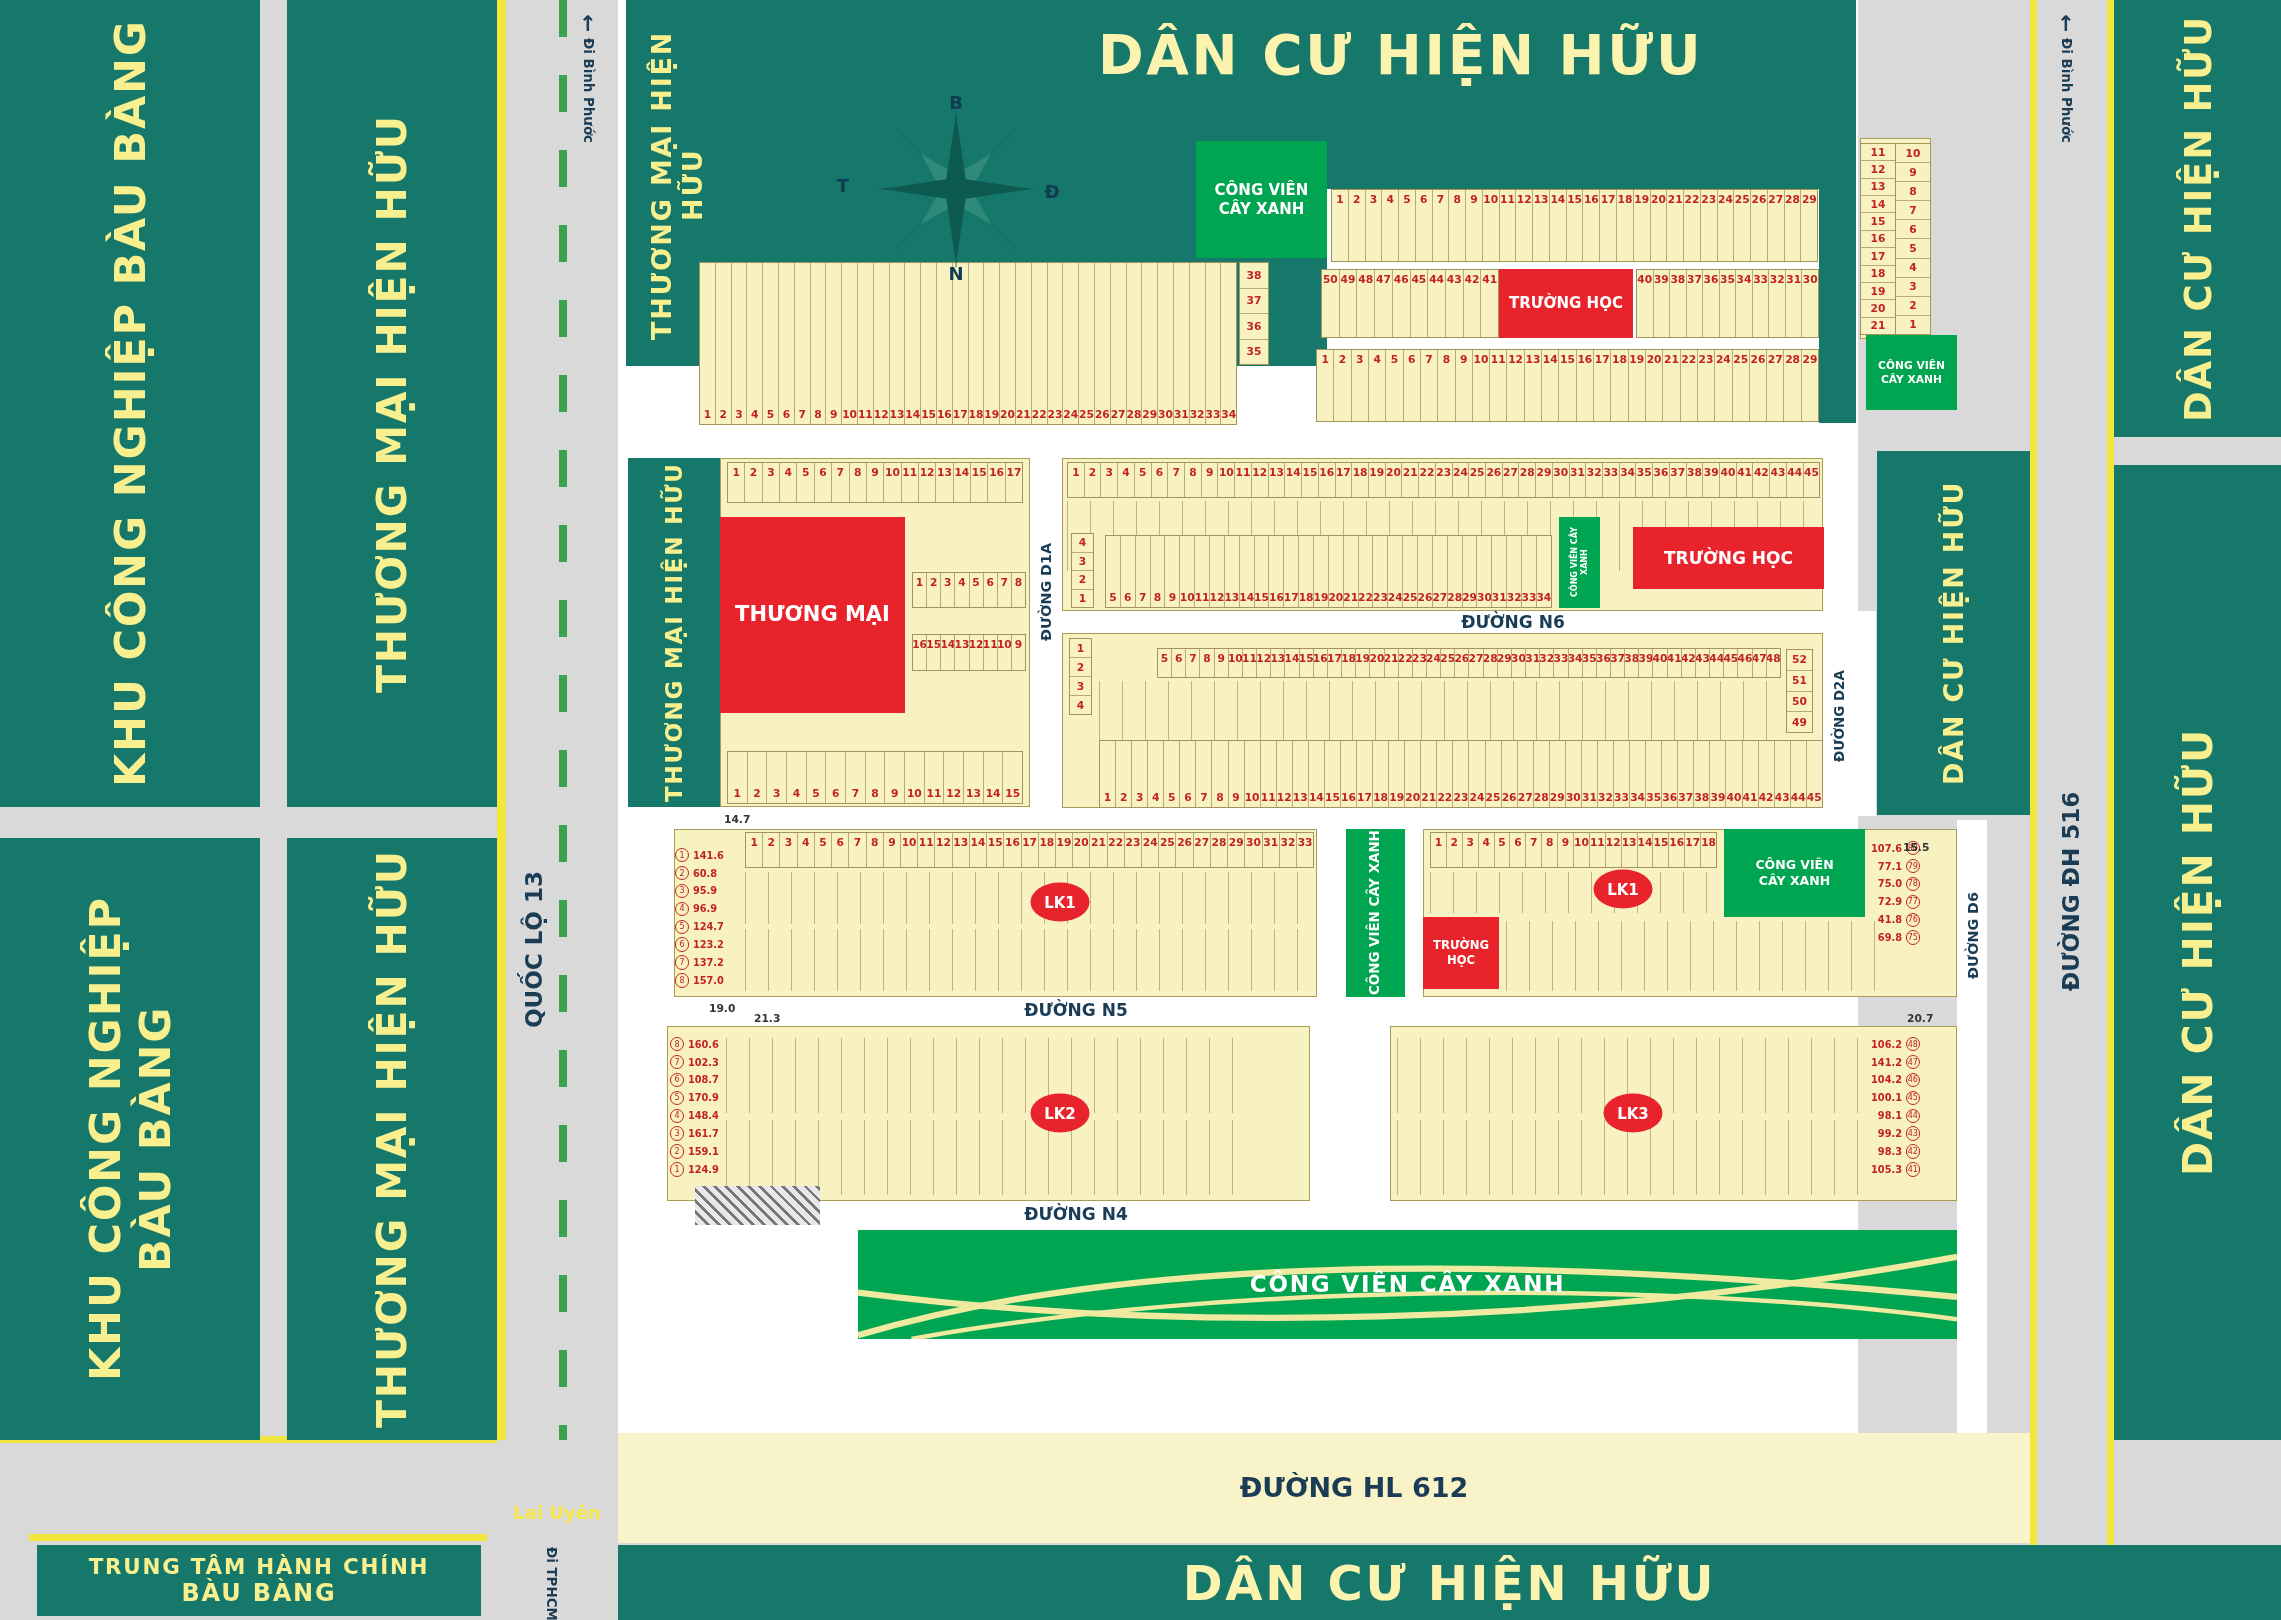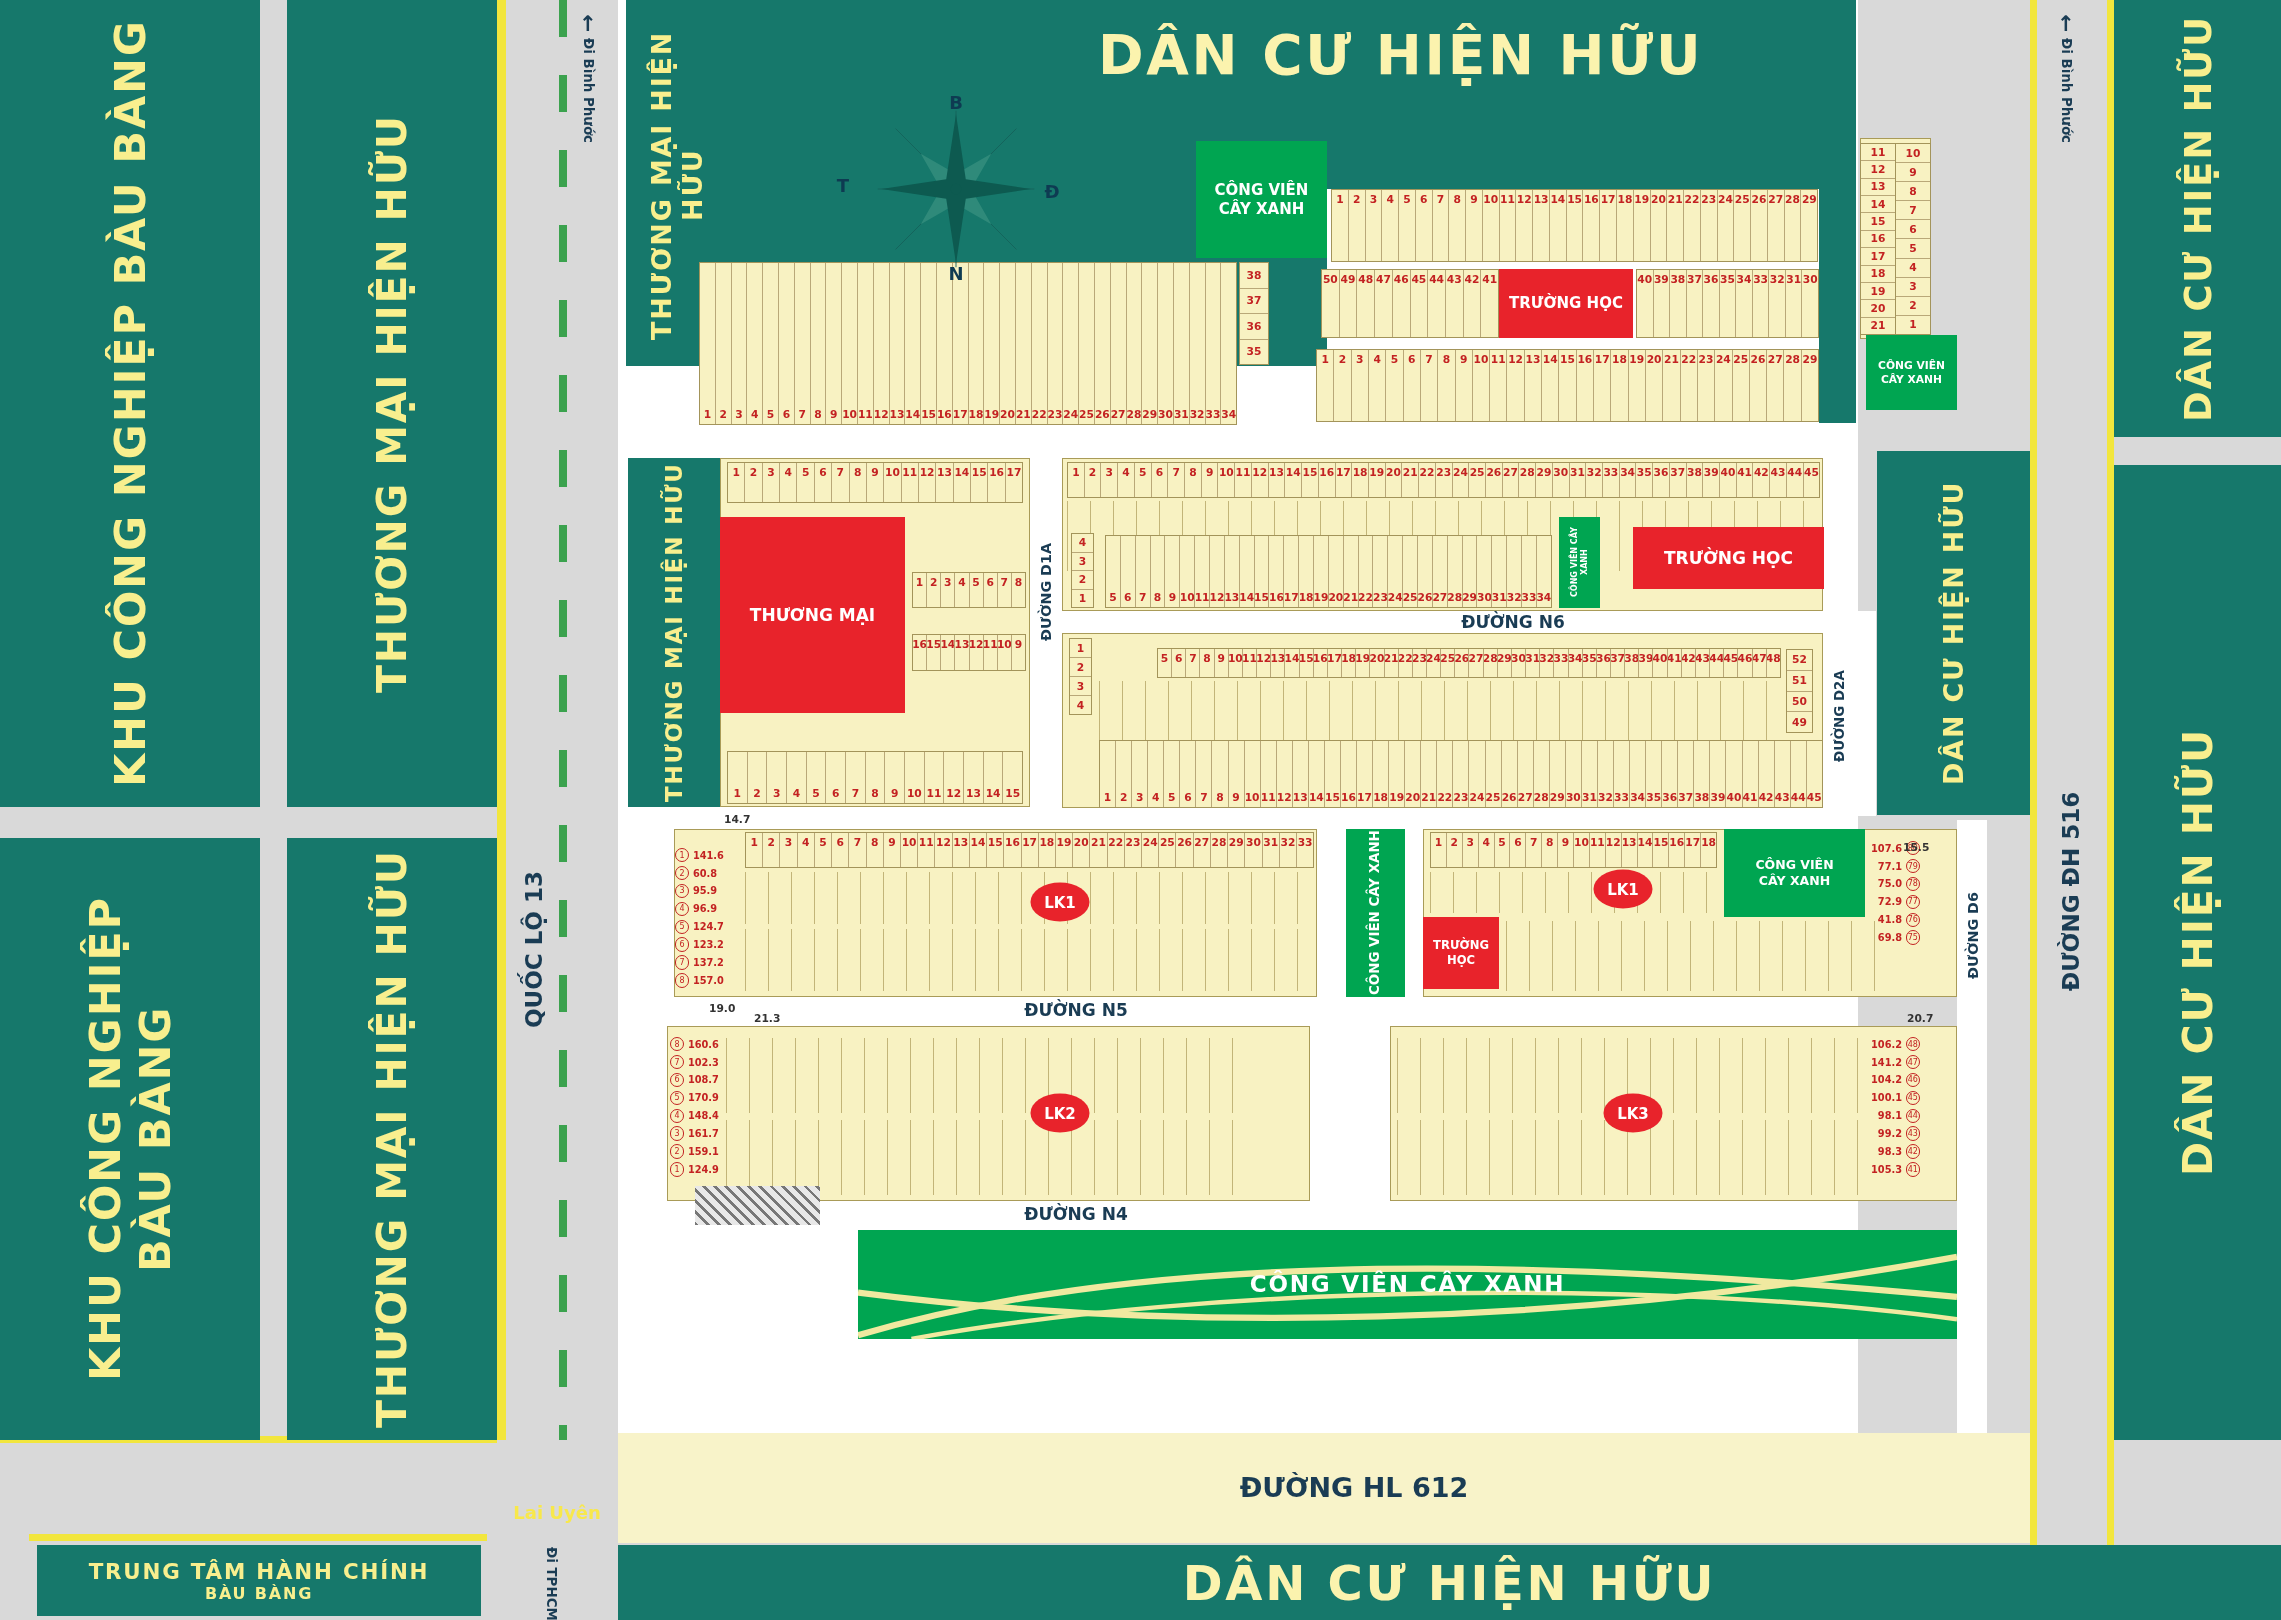--- a/index.html
+++ b/index.html
@@ -101,21 +101,21 @@
   </div>
   <div class="abs teal" style="left:1877px;top:451px;width:153px;height:364px">
     <div class="vtext zone-label" style="width:100%;height:100%;font-size:27px">DÂN CƯ HIỆN HỮU</div>
   </div>
   <div class="abs teal" style="left:2114px;top:465px;width:168px;height:975px">
     <div class="vtext zone-label" style="width:100%;height:100%;font-size:41px">DÂN CƯ HIỆN HỮU</div>
   </div>
 
   <div class="abs teal center" style="left:37px;top:1545px;width:444px;height:71px;flex-direction:column">
     <span class="zone-label" style="font-size:21.4px">TRUNG TÂM HÀNH CHÍNH</span>
-    <span class="zone-label" style="font-size:16px">BÀU BÀNG</span>
+    <span class="zone-label" style="font-size:24px">BÀU BÀNG</span>
   </div>
   <div class="abs teal center" style="left:618px;top:1545px;width:1663px;height:75px">
     <span class="title" style="font-size:48px">DÂN CƯ HIỆN HỮU</span>
   </div>
 
   <div class="abs teal" style="left:628px;top:458px;width:92px;height:349px">
     <div class="vtext zone-label" style="width:100%;height:100%;font-size:23px">THƯƠNG MẠI HIỆN HỮU</div>
   </div>
 
   <div class="abs cream" style="left:720px;top:458px;width:310px;height:349px"></div>
@@ -164,21 +164,21 @@
       <path d="M0,118 C300,30 700,25 1233,75" stroke="#f0e9a0" stroke-width="7" fill="none"></path>
       <path d="M0,70 C350,115 800,110 1233,30" stroke="#f0e9a0" stroke-width="7" fill="none"></path>
       <path d="M60,122 C400,60 900,55 1233,100" stroke="#f0e9a0" stroke-width="5" fill="none"></path>
     </svg>
     <span style="position:relative;z-index:2">CÔNG VIÊN CÂY XANH</span>
   </div>
 
   <div class="abs redb" style="left:1499px;top:269px;width:134px;height:69px;font-size:15px">
     <span>TRƯỜNG HỌC</span>
   </div>
-  <div class="abs redb" style="left:720px;top:517px;width:185px;height:196px;font-size:17px">
+  <div class="abs redb" style="left:720px;top:517px;width:185px;height:196px;font-size:21px">
     <span>THƯƠNG MẠI</span>
   </div>
   <div class="abs redb" style="left:1633px;top:527px;width:191px;height:62px;font-size:17px">
     <span>TRƯỜNG HỌC</span>
   </div>
   <div class="abs redb" style="left:1423px;top:917px;width:76px;height:72px;font-size:11.6px">
     <span>TRƯỜNG</span>
     <span>HỌC</span>
   </div>
 

